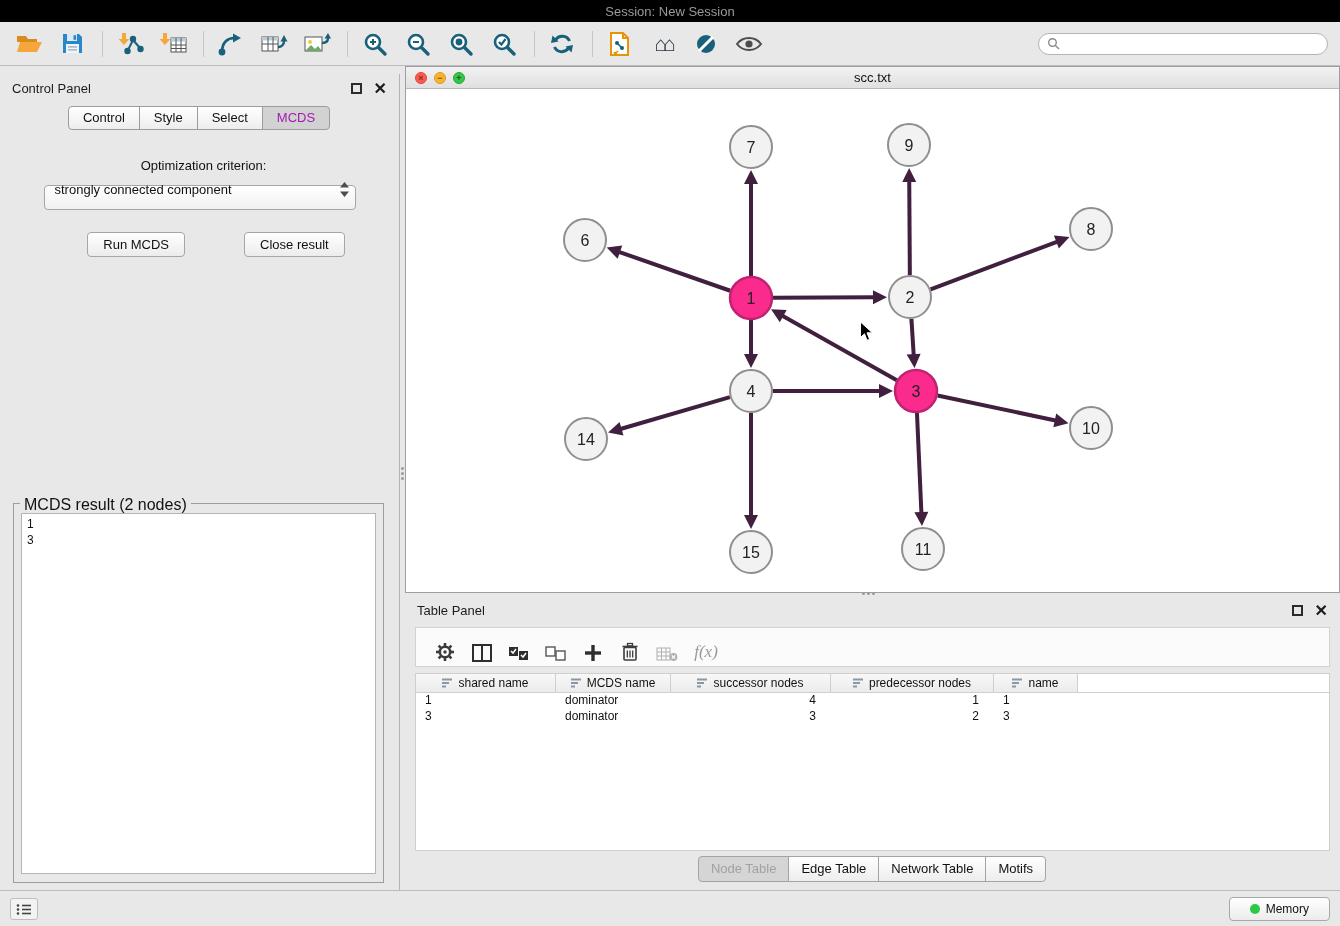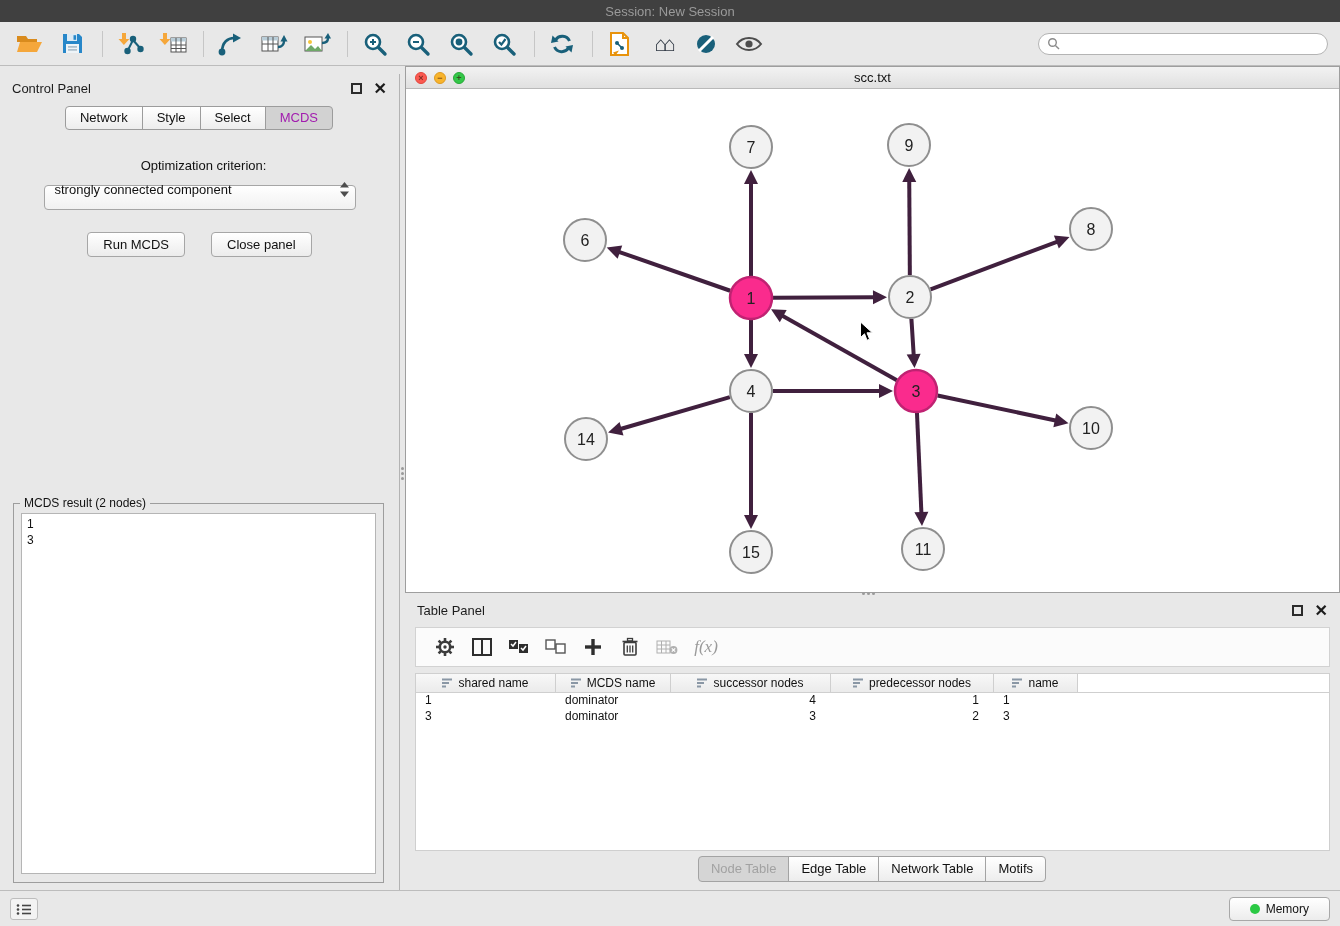--- a/index.html
+++ b/index.html
@@ -1,21 +1,21 @@
 <!DOCTYPE html>
 <html><head>
 <meta charset="utf-8">
 <style>
   * { margin:0; padding:0; box-sizing:border-box; }
   html,body { width:1340px; height:926px; font-family:"Liberation Sans",sans-serif; background:#e8e8e8; overflow:hidden; }
   .stage { position:relative; width:1340px; height:926px; }
 
   
   .title-bar { position:absolute; left:0; top:0; width:1340px; height:22px;
-    background:#404040; text-align:center; line-height:24px; font-size:13px; color:#9a9a9a; }
+    background:#000000; text-align:center; line-height:24px; font-size:13px; color:#9a9a9a; }
 
   
   .toolbar { position:absolute; left:0; top:22px; width:1340px; height:44px; background:#e8e8e8;
     border-bottom:1px solid #bcbcbc; display:flex; align-items:center; padding:0 12px; }
   .tb-btn { width:34px; height:34px; display:flex; align-items:center; justify-content:center; margin-right:9px; border-radius:4px; }
   .tb-sep { width:1px; height:26px; background:#c6c6c6; margin:0 10px 0 4px; }
   .search-box { margin-left:auto; width:290px; height:22px; background:#fff; border:1px solid #b4b4b4;
     border-radius:11px; display:flex; align-items:center; padding:0 8px; }
   .search-box input { border:none; outline:none; flex:1; font-size:12px; margin-left:6px; background:transparent; font-family:"Liberation Sans",sans-serif; }
 
@@ -29,23 +29,23 @@
   .cp-tab { border:1px solid #9c9c9c; background:linear-gradient(#ffffff,#ededed); padding:3px 14px 4px; font-size:13px; margin-left:-1px; color:#111; }
   .cp-tab:first-child { border-radius:4px 0 0 4px; }
   .cp-tab:last-child { border-radius:0 4px 4px 0; }
   .cp-tab.active { background:#d2d2d2; color:#a21caf; }
   .opt-label { text-align:center; margin-top:28px; font-size:13px; color:#111;margin-left:8px; }
   .opt-select { margin:12px auto 0; width:312px; height:25px; background:linear-gradient(#ffffff,#f1f1f1); border:1px solid #a6a6a6;
     border-radius:4px; display:flex; align-items:center; padding:0 6px 16px 10px; font-size:13px; color:#111; }
   .opt-select .arrows { margin-left:auto; display:flex; align-items:center; }
   .cp-buttons { display:flex; justify-content:center; gap:26px; margin-top:22px; }
   .cp-btn { background:linear-gradient(#ffffff,#ececec); border:1px solid #a6a6a6; border-radius:4px;
-    padding:4px 15px; font-size:13px; color:#111; }
+    padding:4px 15px; font-size:13px; color:#111;margin-left:33px; }
   .result-group { position:absolute; left:13px; top:429px; width:371px; height:380px; border:1px solid #9d9d9d; }
-  .result-legend { position:absolute; top:-8px; left:6px; background:#e8e8e8; padding:0 4px; font-size:12px; color:#111; }
+  .result-legend { position:absolute; top:-8px; left:6px; background:#e8e8e8; padding:0 4px; font-size:16px; color:#111; }
   .result-list { position:absolute; left:7px; right:7px; top:9px; bottom:8px; background:#fff; border:1px solid #b5b5b5;
     font-size:12px; line-height:16px; padding:2px 5px; color:#111; }
 
   
   .v-grip { position:absolute; left:399px; top:462px; width:6px; height:22px; display:flex; flex-direction:column; align-items:center; justify-content:center; gap:2px; }
   .v-grip i, .h-grip i { width:3px; height:3px; background:#9a9a9a; border-radius:50%; display:block; }
   .h-grip { position:absolute; left:856px; top:590px; width:24px; height:6px; display:flex; align-items:center; justify-content:center; gap:2px; }
 
   
   .network-frame { position:absolute; left:405px; top:66px; width:935px; height:527px; background:#fff; border:1px solid #9e9e9e; }
@@ -54,21 +54,21 @@
   .traffic { position:absolute; left:9px; top:5px; display:flex; gap:7px; }
   .tl { width:12px; height:12px; border-radius:50%; font-size:9px; line-height:11px; text-align:center; color:rgba(60,20,10,.65); font-weight:bold; }
   .tl.red { background:#fb5a51; border:1px solid #e2453c; }
   .tl.yellow { background:#f8b42c; border:1px solid #dd9a22; }
   .tl.green { background:#33c748; border:1px solid #27a837; }
   .graph-area { position:absolute; left:0; top:22px; width:933px; height:503px; background:#fff; }
 
   
   .table-panel { position:absolute; left:405px; top:596px; width:935px; height:294px; background:#e8e8e8; }
   .tp-toolbar { margin:3px 10px 0; height:40px; background:#fbfbfb; border:1px solid #d2d2d2; display:flex; align-items:center; padding:0 14px; }
-  .tp-tbtn { width:30px; height:30px; display:flex; align-items:center; justify-content:center; margin-right:7px; }
+  .tp-tbtn { width:30px; height:30px; display:flex; align-items:flex-end; justify-content:center; margin-right:7px; }
   .fx-label { font-family:"Liberation Serif",serif; font-style:italic; font-size:17px; color:#9a9a9a; margin-left:4px; }
   .tp-table { margin:6px 10px 0; background:#fff; border:1px solid #cfcfcf; height:178px; overflow:hidden; }
   .tp-head { display:flex; height:19px; border-bottom:1px solid #cfcfcf; }
   .tp-col { border-right:1px solid #cfcfcf; background:linear-gradient(#f8f8f8,#ebebeb); font-size:12px; color:#111;
     display:flex; align-items:center; justify-content:center; gap:5px; }
   .tp-row { display:flex; height:16px; font-size:12px; color:#111; }
   .tp-cell { overflow:hidden; white-space:nowrap; }
   .al { text-align:left; padding-left:9px; }
   .ar { text-align:right; padding-right:15px; }
   .tp-tabs { position:absolute; bottom:8px; left:0; width:935px; display:flex; justify-content:center; }
@@ -239,38 +239,38 @@
   </div>
 
   <div class="control-panel">
     <div class="panel-header">
       <span>Control Panel</span>
       <span class="spacer"></span>
       <span class="float-icon"></span>
       <span class="close-icon">✕</span>
     </div>
     <div class="cp-tabs">
-      <div class="cp-tab">Network</div>
+      <div class="cp-tab">Control</div>
       <div class="cp-tab">Style</div>
       <div class="cp-tab">Select</div>
       <div class="cp-tab active">MCDS</div>
     </div>
     <div class="opt-label">Optimization criterion:</div>
     <div class="opt-select">
       <span>strongly connected component</span>
       <span class="arrows">
         <svg width="9" height="15" viewBox="0 0 9 15">
             <polygon points="4.5,0 9,5.4 0,5.4" fill="#4d4d4d"></polygon>
             <polygon points="0,9.6 9,9.6 4.5,15" fill="#4d4d4d"></polygon>
           </svg>
       </span>
     </div>
     <div class="cp-buttons">
       <button class="cp-btn">Run MCDS</button>
-      <button class="cp-btn">Close panel</button>
+      <button class="cp-btn">Close result</button>
     </div>
     <div class="result-group">
       <div class="result-legend">MCDS result (2 nodes)</div>
       <div class="result-list">
         <div>1</div>
         <div>3</div>
       </div>
     </div>
   </div>
 

